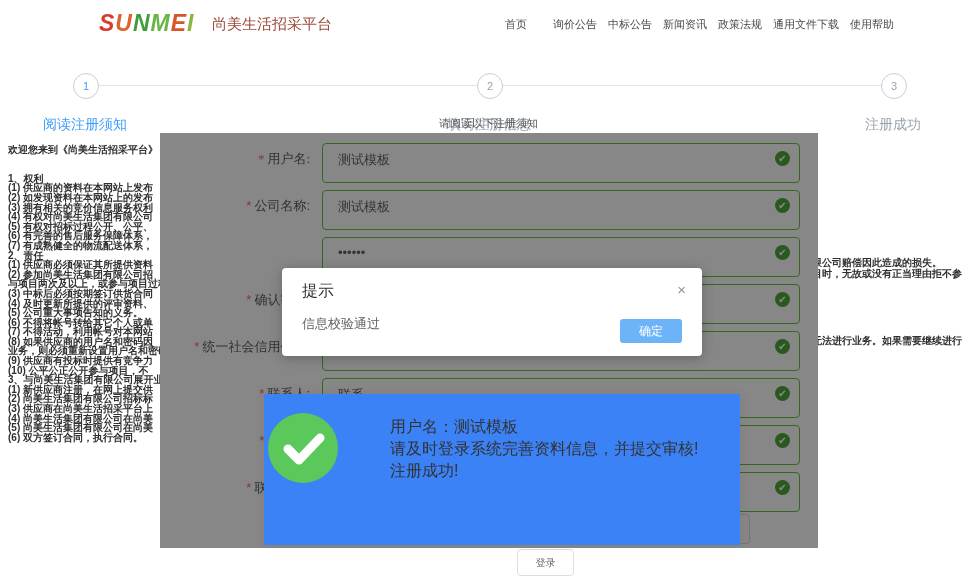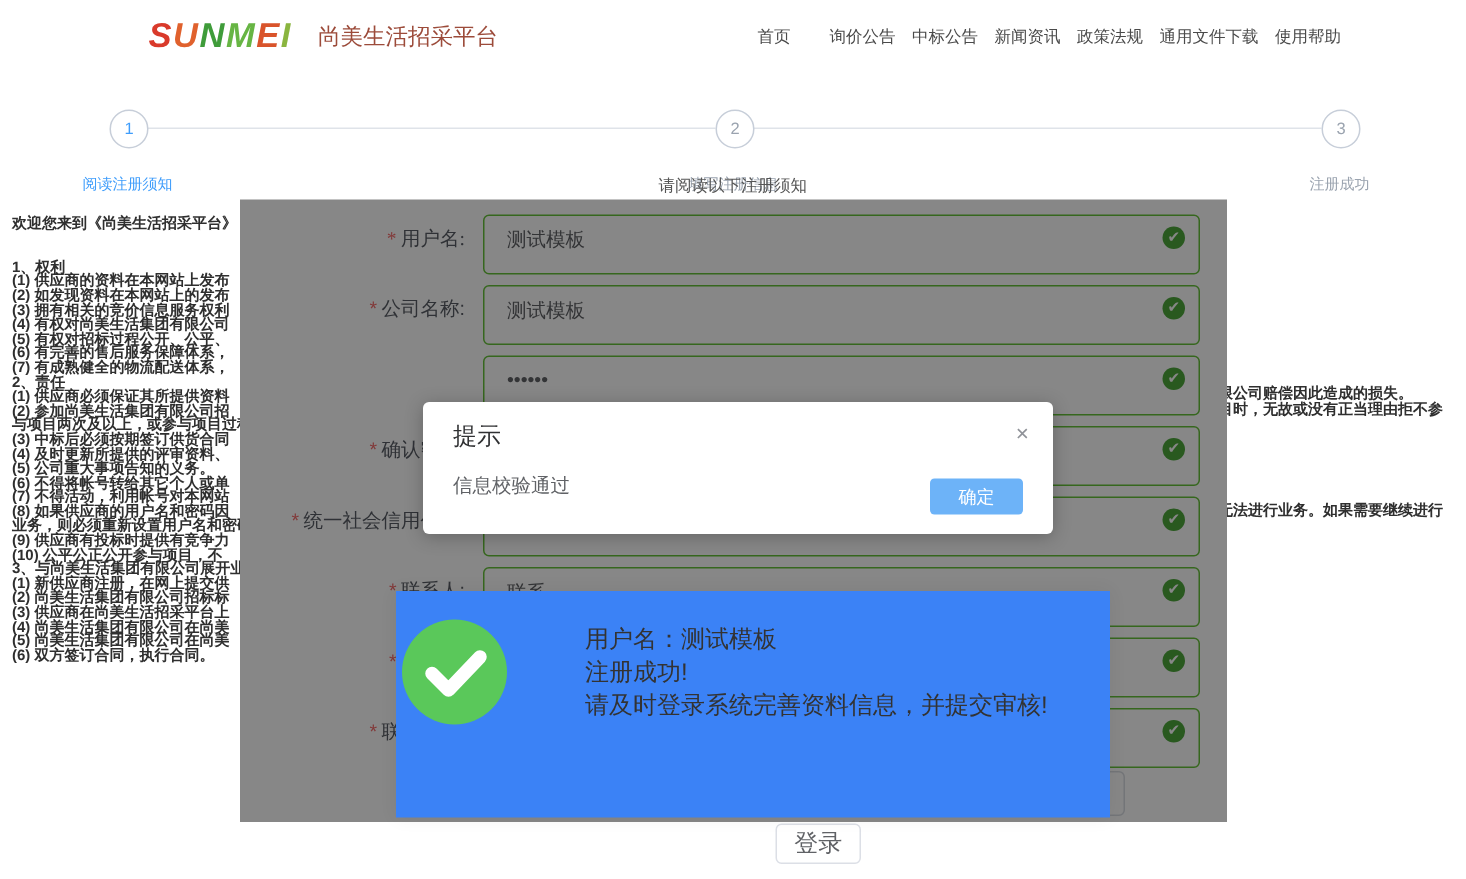--- a/index.html
+++ b/index.html
@@ -11,21 +11,21 @@
         font-size:23px;letter-spacing:1px;white-space:nowrap;}
   .brand{position:absolute;left:212px;top:15px;font-size:15px;color:#9c4b3a;white-space:nowrap;}
   .nav{position:absolute;left:505px;top:17px;display:flex;gap:11px;font-size:11px;color:#4a4a4a;white-space:nowrap;}
   .nav span{cursor:pointer;}
   .nav span:first-child{margin-right:15px;}
 
   
   .step-circle{position:absolute;top:73px;width:24px;height:24px;border:1px solid #c7ced9;
         border-radius:50%;background:#fff;text-align:center;line-height:24px;font-size:11px;color:#9aa3af;z-index:1;}
   .step-line{position:absolute;top:85px;height:1px;background:#dfe3e9;}
-  .step-label{position:absolute;top:116px;font-size:10px;color:#9aa3af;transform:translateX(-50%);white-space:nowrap;}
+  .step-label{position:absolute;top:116px;font-size:14px;color:#9aa3af;transform:translateX(-50%);white-space:nowrap;}
   .step-active{color:#3f9dfb;}
 
   .subtitle{position:absolute;left:0;top:116px;width:977px;text-align:center;font-size:11px;color:#555;}
 
   
   .notice{position:absolute;left:8px;top:145px;width:820px;font-size:10px;font-weight:bold;
           color:#2f2f2f;}
   .notice div{height:9.6px;line-height:9.6px;white-space:nowrap;}
   .frag{position:absolute;left:812px;font-size:10px;font-weight:bold;color:#2f2f2f;white-space:nowrap;height:10px;line-height:10px;}
   .f1{top:258px;}.f2{top:269px;}.f3{top:336px;}
@@ -55,21 +55,21 @@
 
   
   .success{position:absolute;left:264px;top:394px;width:476px;height:151px;background:#3b82f6;z-index:6;
            box-shadow:0 0 12px rgba(0,0,0,0.06);}
   .success-icon{position:absolute;left:4px;top:19px;width:70px;height:70px;border-radius:50%;background:#5ac85a;}
   .success-icon svg{position:absolute;left:0;top:0;}
   .success-text{position:absolute;left:126px;top:22px;font-size:16px;color:#333;}
   .success-text div{height:22px;line-height:22px;white-space:nowrap;}
 
   .login-btn{position:absolute;left:517px;top:549px;width:57px;height:27px;background:#fff;border:1px solid #dcdfe6;
-          border-radius:4px;box-sizing:border-box;font-size:16px;color:#606266;text-align:center;line-height:25px;cursor:pointer;}
+          border-radius:4px;box-sizing:border-box;font-size:10px;color:#606266;text-align:center;line-height:25px;cursor:pointer;}
 </style>
 </head>
 <body>
 
 <div class="page">
 
   <div class="logo" id="logo"><span style="color: rgb(217, 58, 43);">S</span><span style="color: rgb(224, 97, 45);">U</span><span style="color: rgb(63, 156, 58);">N</span><span style="color: rgb(103, 181, 68);">M</span><span style="color: rgb(217, 84, 43);">E</span><span style="color: rgb(138, 181, 63);">I</span></div>
   <div class="brand">尚美生活招采平台</div>
   <div class="nav" id="nav">
       <span>首页</span>
@@ -201,20 +201,20 @@
   </div>
 
   <div class="success">
     <div class="success-icon">
       <svg width="70" height="70" viewBox="0 0 70 70">
         <path d="M20 36 L31 47 L52 25" fill="none" stroke="#ffffff" stroke-width="9" stroke-linecap="round" stroke-linejoin="round"></path>
       </svg>
     </div>
     <div class="success-text" id="success-lines">
         <div>用户名：测试模板</div>
+        <div>请及时登录系统完善资料信息，并提交审核!</div>
         <div>注册成功!</div>
-        <div>请及时登录系统完善资料信息，并提交审核!</div>
       </div>
   </div>
 
   <div class="login-btn">登录</div>
 
 </div>
 
 </body></html>

